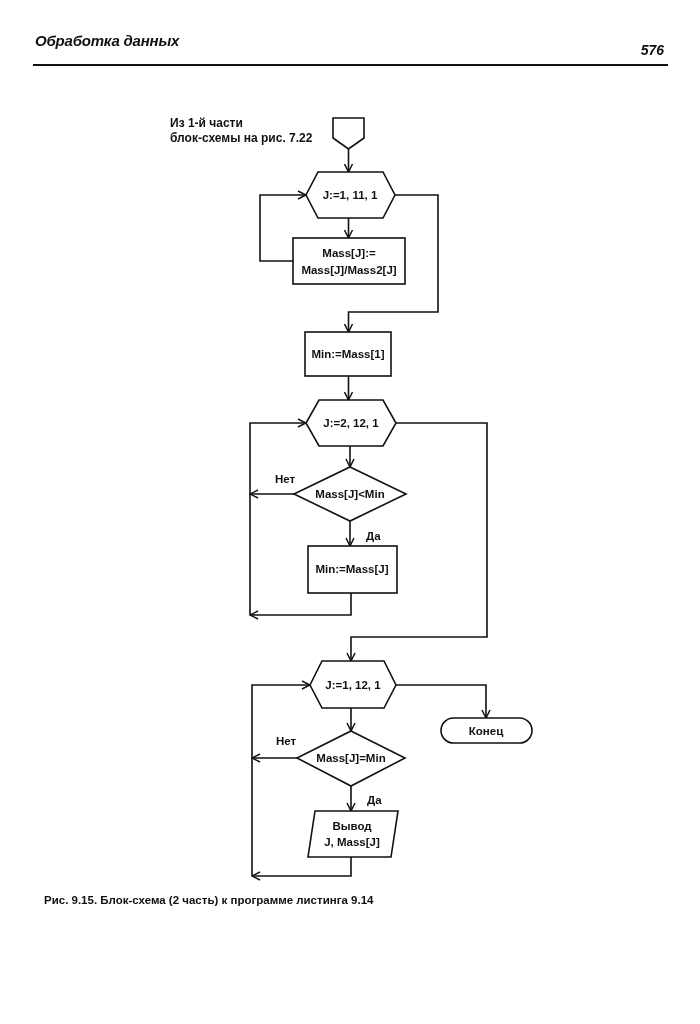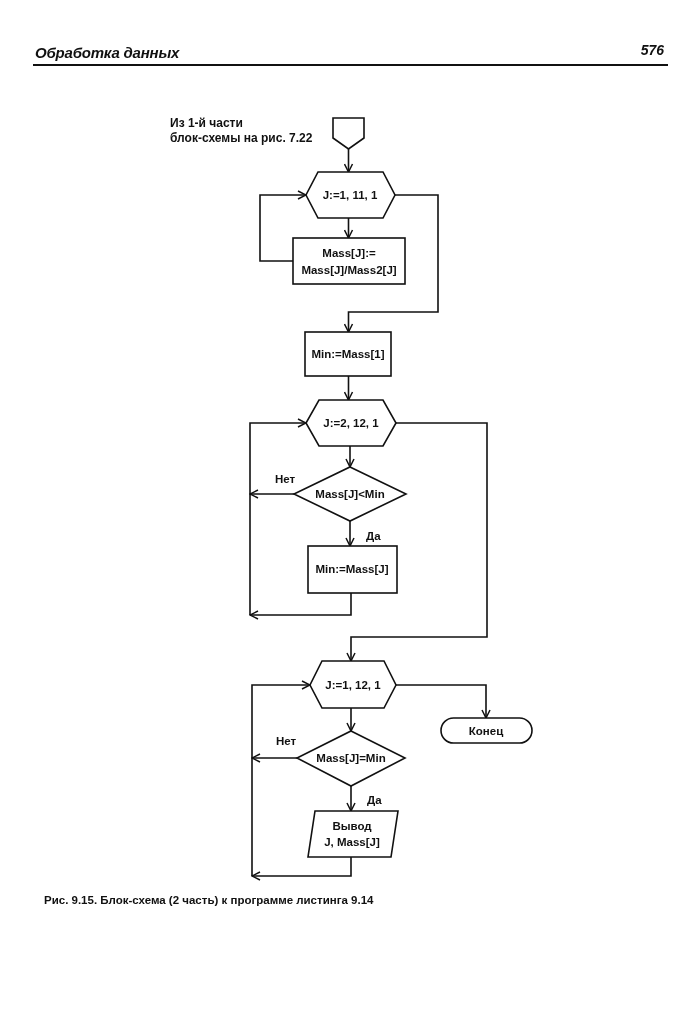--- a/index.html
+++ b/index.html
@@ -1,18 +1,18 @@
 <!DOCTYPE html>
 <html><head>
 <meta charset="utf-8">
 <style>
   html, body { margin: 0; padding: 0; background: #ffffff; }
   body { width: 700px; height: 1024px; position: relative; overflow: hidden;
          font-family: "Liberation Sans", sans-serif; color: #111; }
-  .header-title { position: absolute; left: 35px; top: 44px; font-size: 15px;
+  .header-title { position: absolute; left: 35px; top: 32px; font-size: 15px;
                   font-style: italic; font-weight: bold; letter-spacing: -0.2px; }
   .page-num { position: absolute; right: 36px; top: 42px; font-size: 14px;
               font-style: italic; font-weight: bold; }
   .header-rule { position: absolute; left: 33px; right: 32px; top: 64px; height: 2px; background: #111; }
   svg { position: absolute; left: 0; top: 0; }
   .lbl { font-family: "Liberation Sans", sans-serif; font-size: 11.5px; font-weight: bold; fill: #111; }
   .shape { fill: #fff; stroke: #111; stroke-width: 1.6; }
   .line { fill: none; stroke: #111; stroke-width: 1.6; }
   .caption { position: absolute; left: 0; width: 700px; top: 894px; text-align: left;
              font-size: 11.5px; font-weight: bold; margin-left: 44px; }

